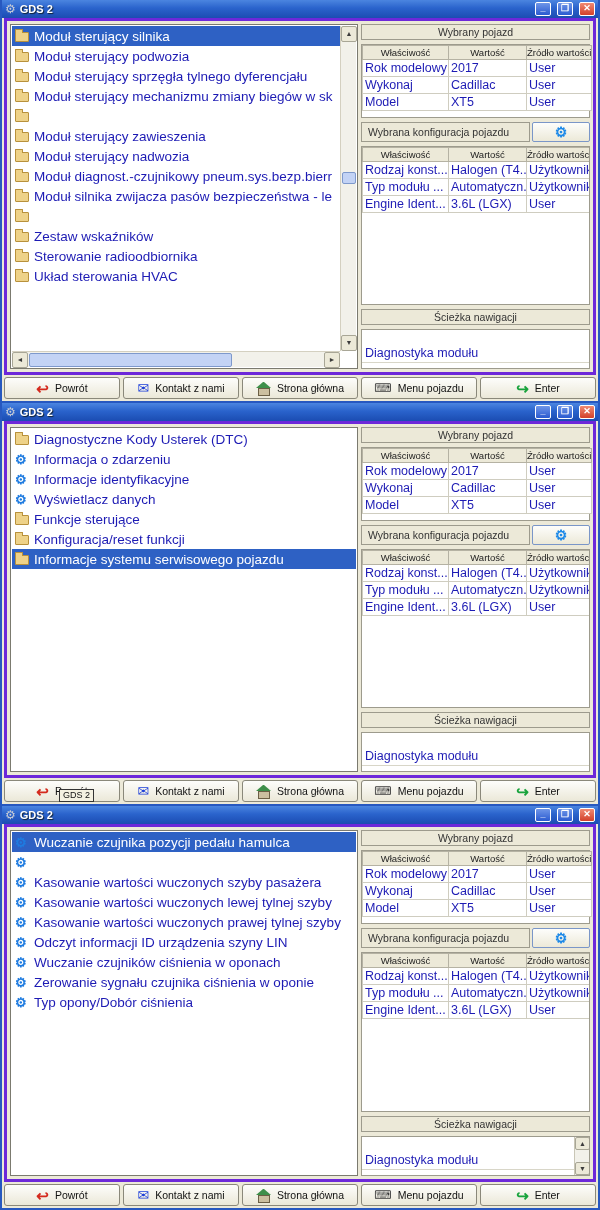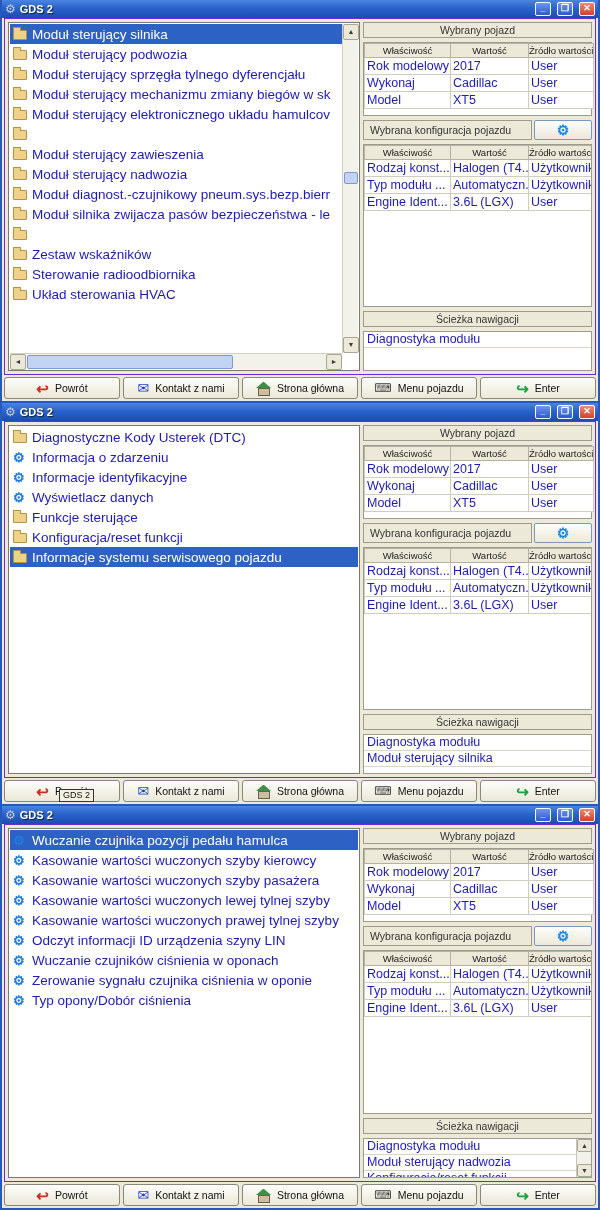--- a/index.html
+++ b/index.html
@@ -16,21 +16,21 @@
     background:linear-gradient(180deg,#4b85e0 0%,#2a63cc 45%,#1b4cb2 100%);}
   .app-icon{color:#c9cdd6;font-size:12px;line-height:12px}
   .title-text{color:#fff;font-size:11px;font-weight:bold;flex:1;text-shadow:1px 1px 1px #123}
   .winbtn{width:16px;height:14px;margin-left:2px;border:1px solid #fff;border-radius:2px;
     font-size:9px;line-height:11px;color:#fff;text-align:center;font-weight:bold;
     background:linear-gradient(180deg,#6f96e8,#2a5ad0);cursor:default}
   .winbtn.close{background:linear-gradient(180deg,#ef8a72,#d3402a)}
 
   
   .content{position:absolute;top:18px;bottom:26px;left:2px;right:2px;display:flex;gap:3px;
-    padding:3px;background:#ece9d8;border:1px solid #6d28d9}
+    padding:3px;background:#ece9d8;border:3px solid #6d28d9}
 
   .listbox{flex:1;position:relative;background:#fff;border:1px solid #7b7a6f;overflow:hidden}
   .list-inner{position:absolute;inset:1px;overflow:hidden}
   .has-vscroll .list-inner{right:17px}
   .has-hscroll .list-inner{bottom:17px}
   .list-item{height:20px;display:flex;align-items:center;gap:5px;padding:0 2px 0 3px;
     white-space:nowrap;overflow:hidden;color:#1d1bb4;font-size:13.5px;cursor:default}
   .list-item.selected{background:#2e61c4;color:#fff}
   .folder-icon{flex:0 0 14px;width:14px;height:10px;background:#eed289;border:1px solid #b8913c;
     border-radius:1px;position:relative;margin-top:2px}
@@ -65,21 +65,21 @@
   .vehiclebox{border:1px solid #9d9b8d;background:#fff;padding-bottom:6px}
   .cfg-hdr-row{display:flex;gap:2px;align-items:stretch}
   .cfg-hdr{flex:1;background:#ece9d8;border:1px solid #9d9b8d;font-size:10.5px;color:#333;
     display:flex;align-items:center;padding-left:6px;height:20px}
   .cfg-btn{width:58px;height:20px;border:1px solid #7a96c8;border-radius:2px;
     background:linear-gradient(180deg,#fdfdfb,#ece9d8);display:flex;align-items:center;justify-content:center;cursor:default}
   .cfg-btn .gear{color:#1e8ae8;font-size:14px;font-weight:bold;line-height:14px}
   .cfgbox{flex:1;border:1px solid #9d9b8d;background:#fff;overflow:hidden}
   .navbox{border:1px solid #9d9b8d;background:#fff;height:40px;position:relative;overflow:hidden}
   .nav-item{height:16px;border-bottom:1px solid #d8d6c8;color:#1d1bb4;font-size:12.5px;
-    padding:0 3px;white-space:nowrap;overflow:hidden;line-height:15px}
+    padding:16px 3px;white-space:nowrap;overflow:hidden;line-height:15px}
   .nav-sb{position:absolute;top:0;bottom:0;right:0;width:15px;background:#f2f1ea;border-left:1px solid #c9c6b6}
   .nav-sb .up{top:0;left:0;width:15px;height:13px;line-height:11px}
   .nav-sb .down{bottom:0;left:0;width:15px;height:13px;line-height:11px}
   .has-navsb .nav-item{margin-right:15px}
 
   
   .toolbar{position:absolute;left:0;right:0;bottom:0;height:26px;display:flex;gap:3px;
     padding:2px 2px;background:#ece9d8}
   .tb-btn{flex:1;border:1px solid #8a887a;border-radius:3px;background:linear-gradient(180deg,#fdfdfb,#ebe8d8);
     display:flex;align-items:center;justify-content:center;gap:6px;font-size:10.5px;color:#111;
@@ -125,24 +125,20 @@
             <div class="list-item">
               <span class="folder-icon"></span>
               <span class="list-label">Moduł sterujący sprzęgła tylnego dyferencjału</span>
             </div>
             <div class="list-item">
               <span class="folder-icon"></span>
               <span class="list-label">Moduł sterujący mechanizmu zmiany biegów w sk</span>
             </div>
             <div class="list-item">
               <span class="folder-icon"></span>
-              <span class="list-label">Moduł sterujący elektronicznego układu hamulcov</span>
-            </div>
-            <div class="list-item">
-              <span class="folder-icon"></span>
             </div>
             <div class="list-item">
               <span class="folder-icon"></span>
               <span class="list-label">Moduł sterujący zawieszenia</span>
             </div>
             <div class="list-item">
               <span class="folder-icon"></span>
               <span class="list-label">Moduł sterujący nadwozia</span>
             </div>
             <div class="list-item">
@@ -441,21 +437,20 @@
     </div>
     <div class="content">
       <div class="listbox">
         <div class="list-inner">
             <div class="list-item selected">
               <span class="gear-icon">⚙</span>
               <span class="list-label">Wuczanie czujnika pozycji pedału hamulca</span>
             </div>
             <div class="list-item">
               <span class="gear-icon">⚙</span>
-              <span class="list-label">Kasowanie wartości wuczonych szyby kierowcy</span>
             </div>
             <div class="list-item">
               <span class="gear-icon">⚙</span>
               <span class="list-label">Kasowanie wartości wuczonych szyby pasażera</span>
             </div>
             <div class="list-item">
               <span class="gear-icon">⚙</span>
               <span class="list-label">Kasowanie wartości wuczonych lewej tylnej szyby</span>
             </div>
             <div class="list-item">

